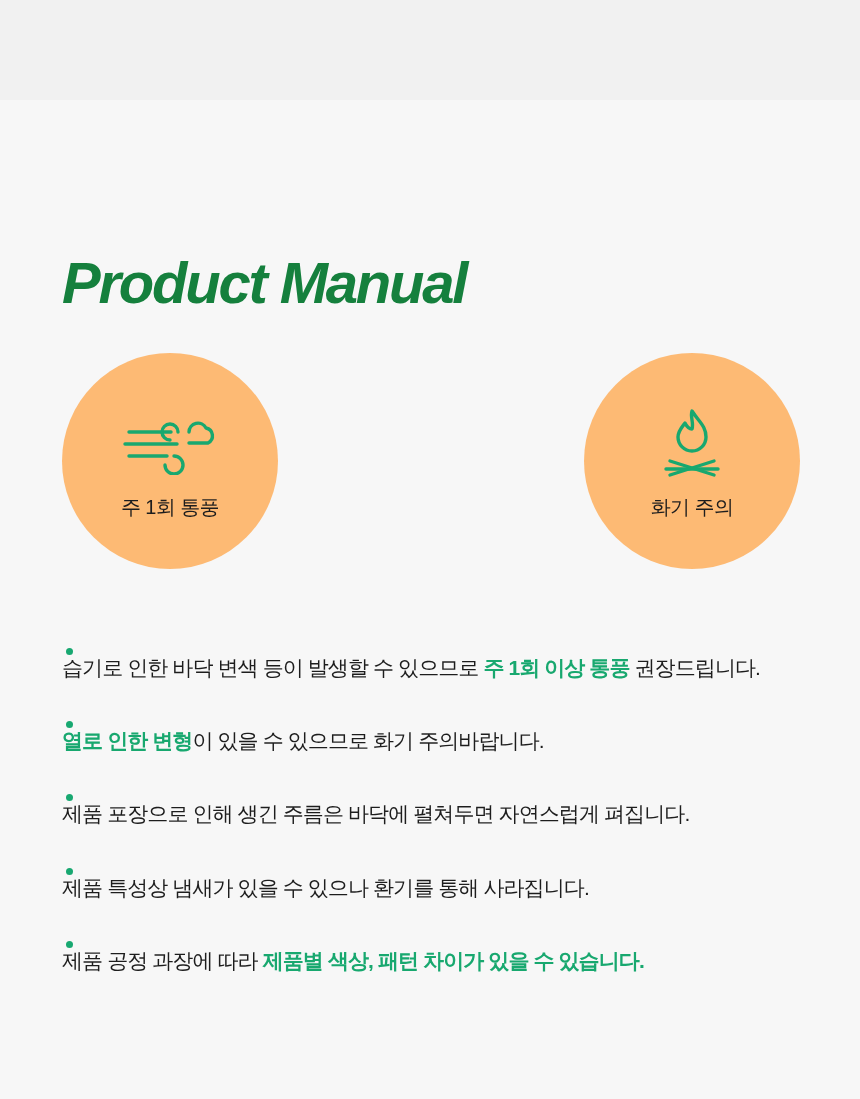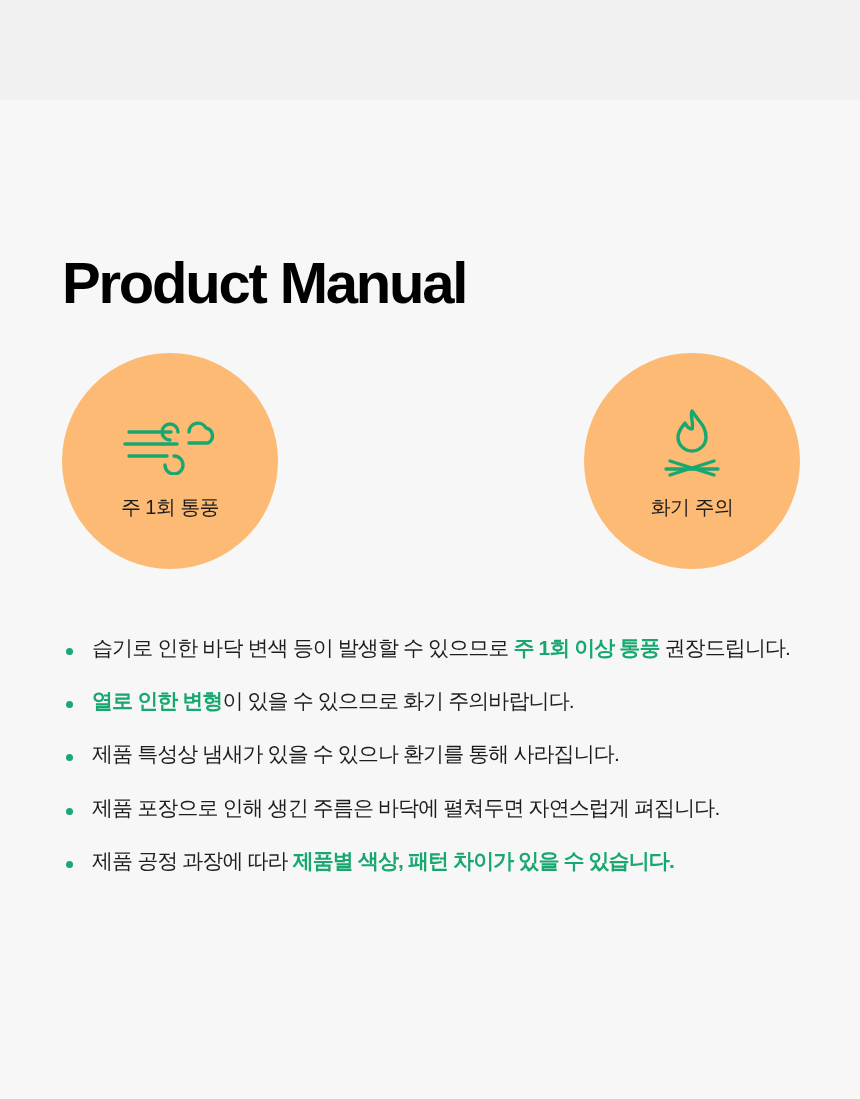--- a/index.html
+++ b/index.html
@@ -22,23 +22,24 @@
     background: #f7f7f7;
     overflow: hidden;
   }
   .title {
     position: absolute;
     left: 62px;
     top: 115px;
     font-size: 58px;
     font-weight: 700;
     letter-spacing: -2.2px;
-    color: #000000;
+    color: #15803d;
     line-height: 1;
     white-space: nowrap;
+    font-style: italic;
   }
 
   
   .circles {
     position: absolute;
     left: 62px;
     top: 253px;
     width: 738px;
     display: flex;
     justify-content: space-between;
@@ -73,20 +74,21 @@
     position: absolute;
     left: 62px;
     top: 535px;
     width: 760px;
   }
   .row {
     display: flex;
     align-items: flex-start;
     margin-bottom: 28px;
     line-height: 1.2;
+    flex-direction: column;
   }
   .dot {
     width: 7px;
     height: 7px;
     border-radius: 50%;
     background: #18a871;
     margin: 13px 19px 0 4px;
     flex: 0 0 auto;
   }
   .txt {
@@ -146,26 +148,26 @@
     </div>
 
     <div class="row">
       <span class="dot"></span>
       <span class="txt"><span class="hl">열로 인한 변형</span><span>이 있을 수 있으므로 화기 주의바랍니다.</span></span>
     </div>
 
 
     <div class="row">
       <span class="dot"></span>
-      <span class="txt">제품 특성상 냄새가 있을 수 있으나 환기를 통해 사라집니다.</span>
+      <span class="txt">제품 포장으로 인해 생긴 주름은 바닥에 펼쳐두면 자연스럽게 펴집니다.</span>
     </div>
 
     <div class="row">
       <span class="dot"></span>
-      <span class="txt">제품 포장으로 인해 생긴 주름은 바닥에 펼쳐두면 자연스럽게 펴집니다.</span>
+      <span class="txt">제품 특성상 냄새가 있을 수 있으나 환기를 통해 사라집니다.</span>
     </div>
 
     <div class="row">
       <span class="dot"></span>
       <span class="txt"><span>제품 공정 과장에 따라 </span><span class="hl">제품별 색상, 패턴 차이가 있을 수 있습니다.</span></span>
     </div>
 
   </div>
 
 </div>

